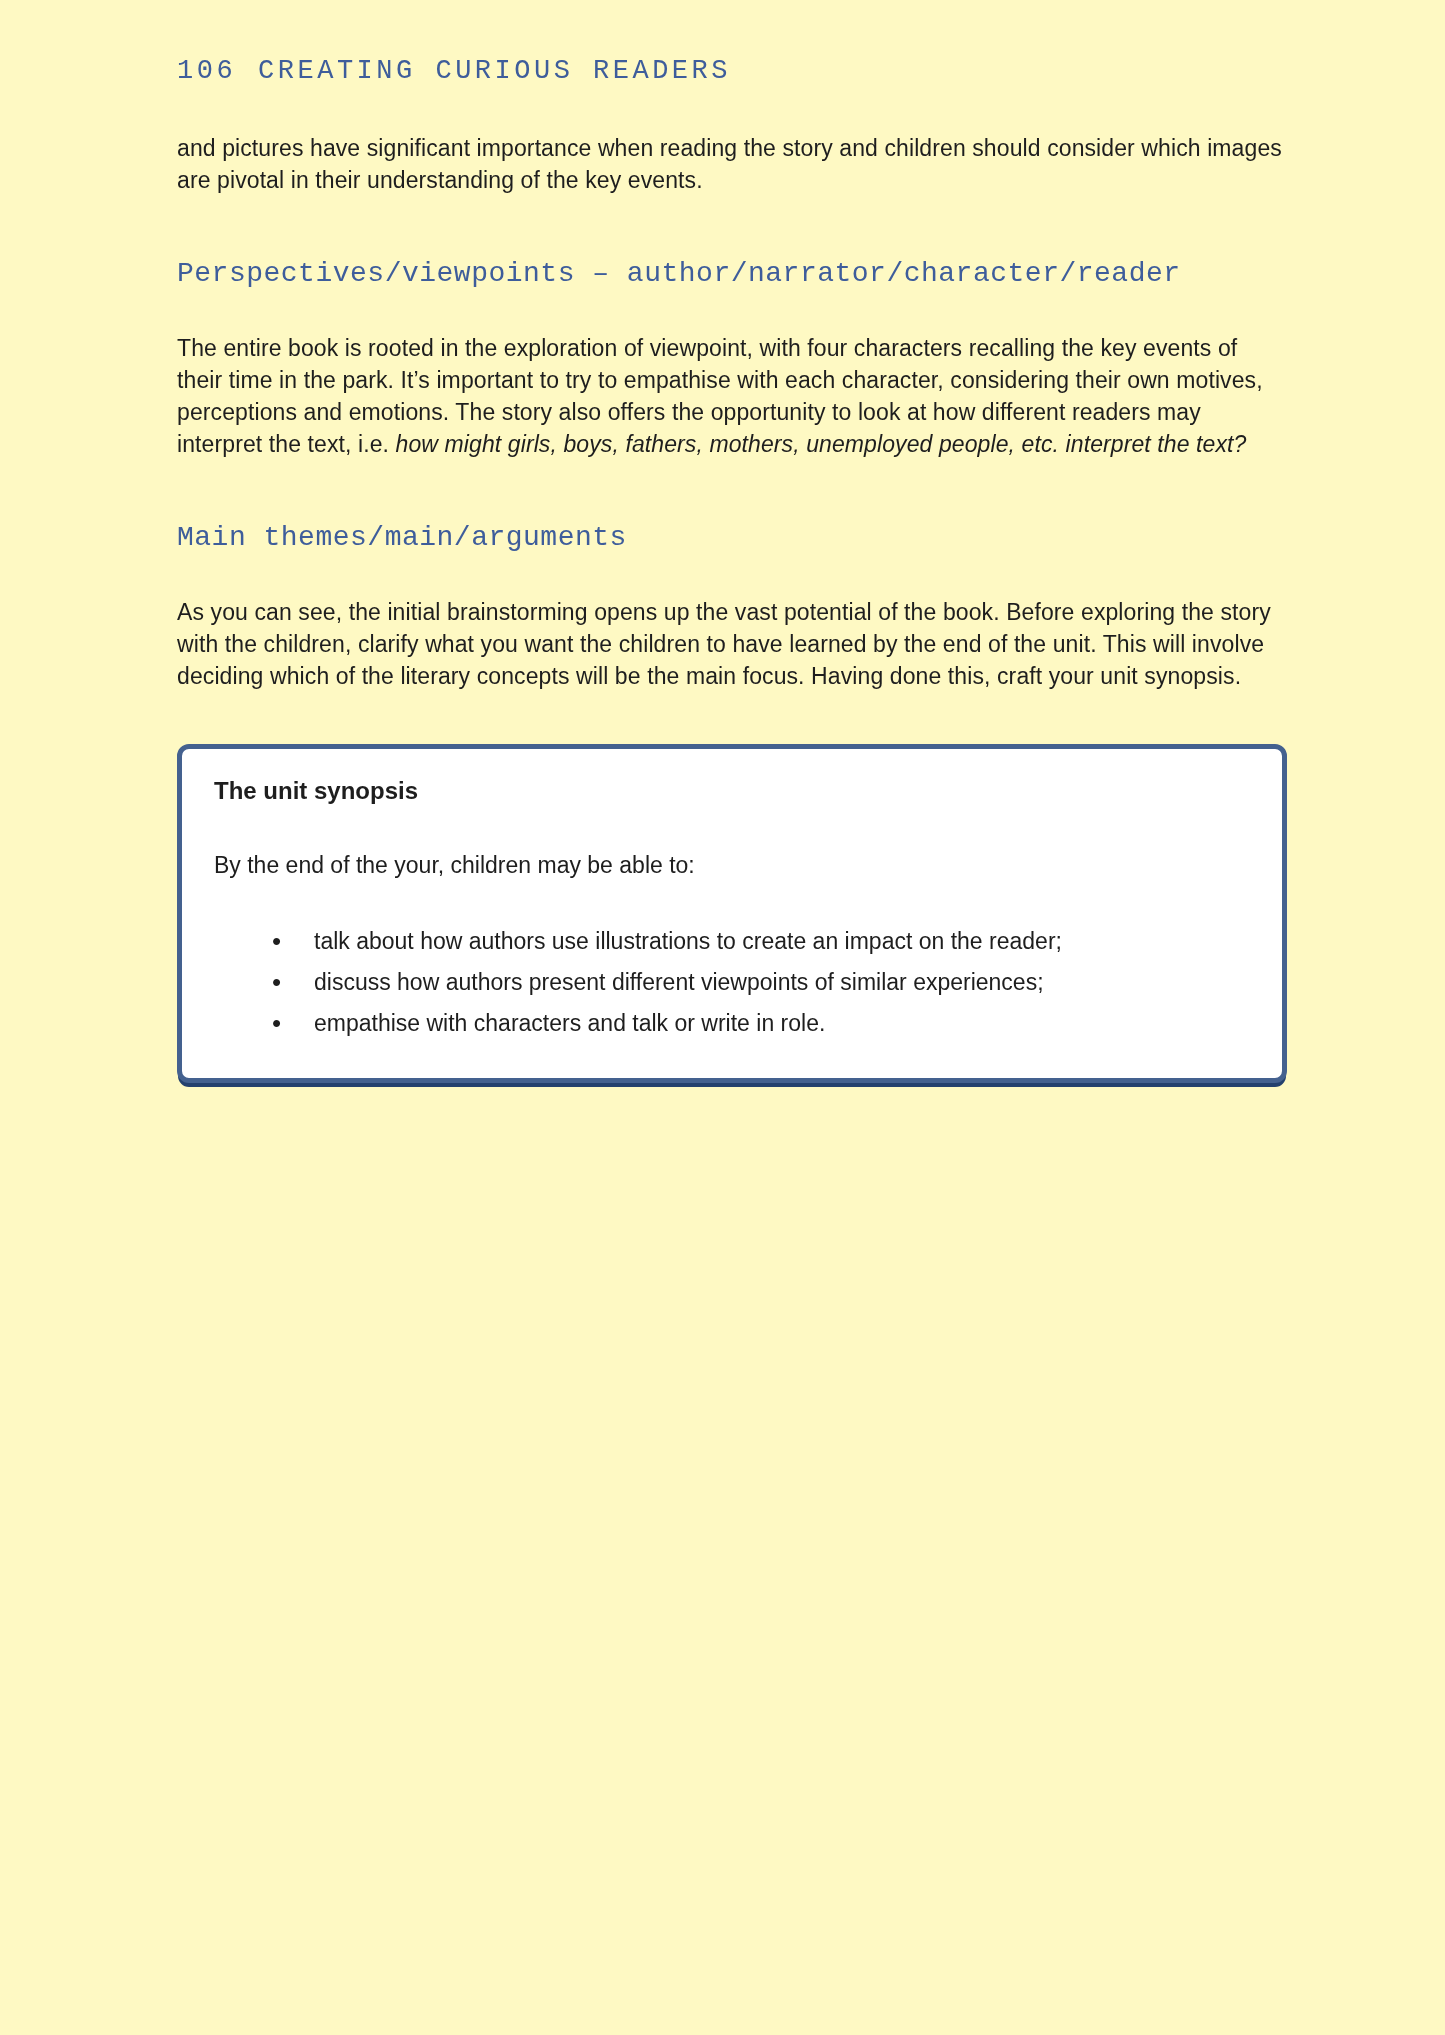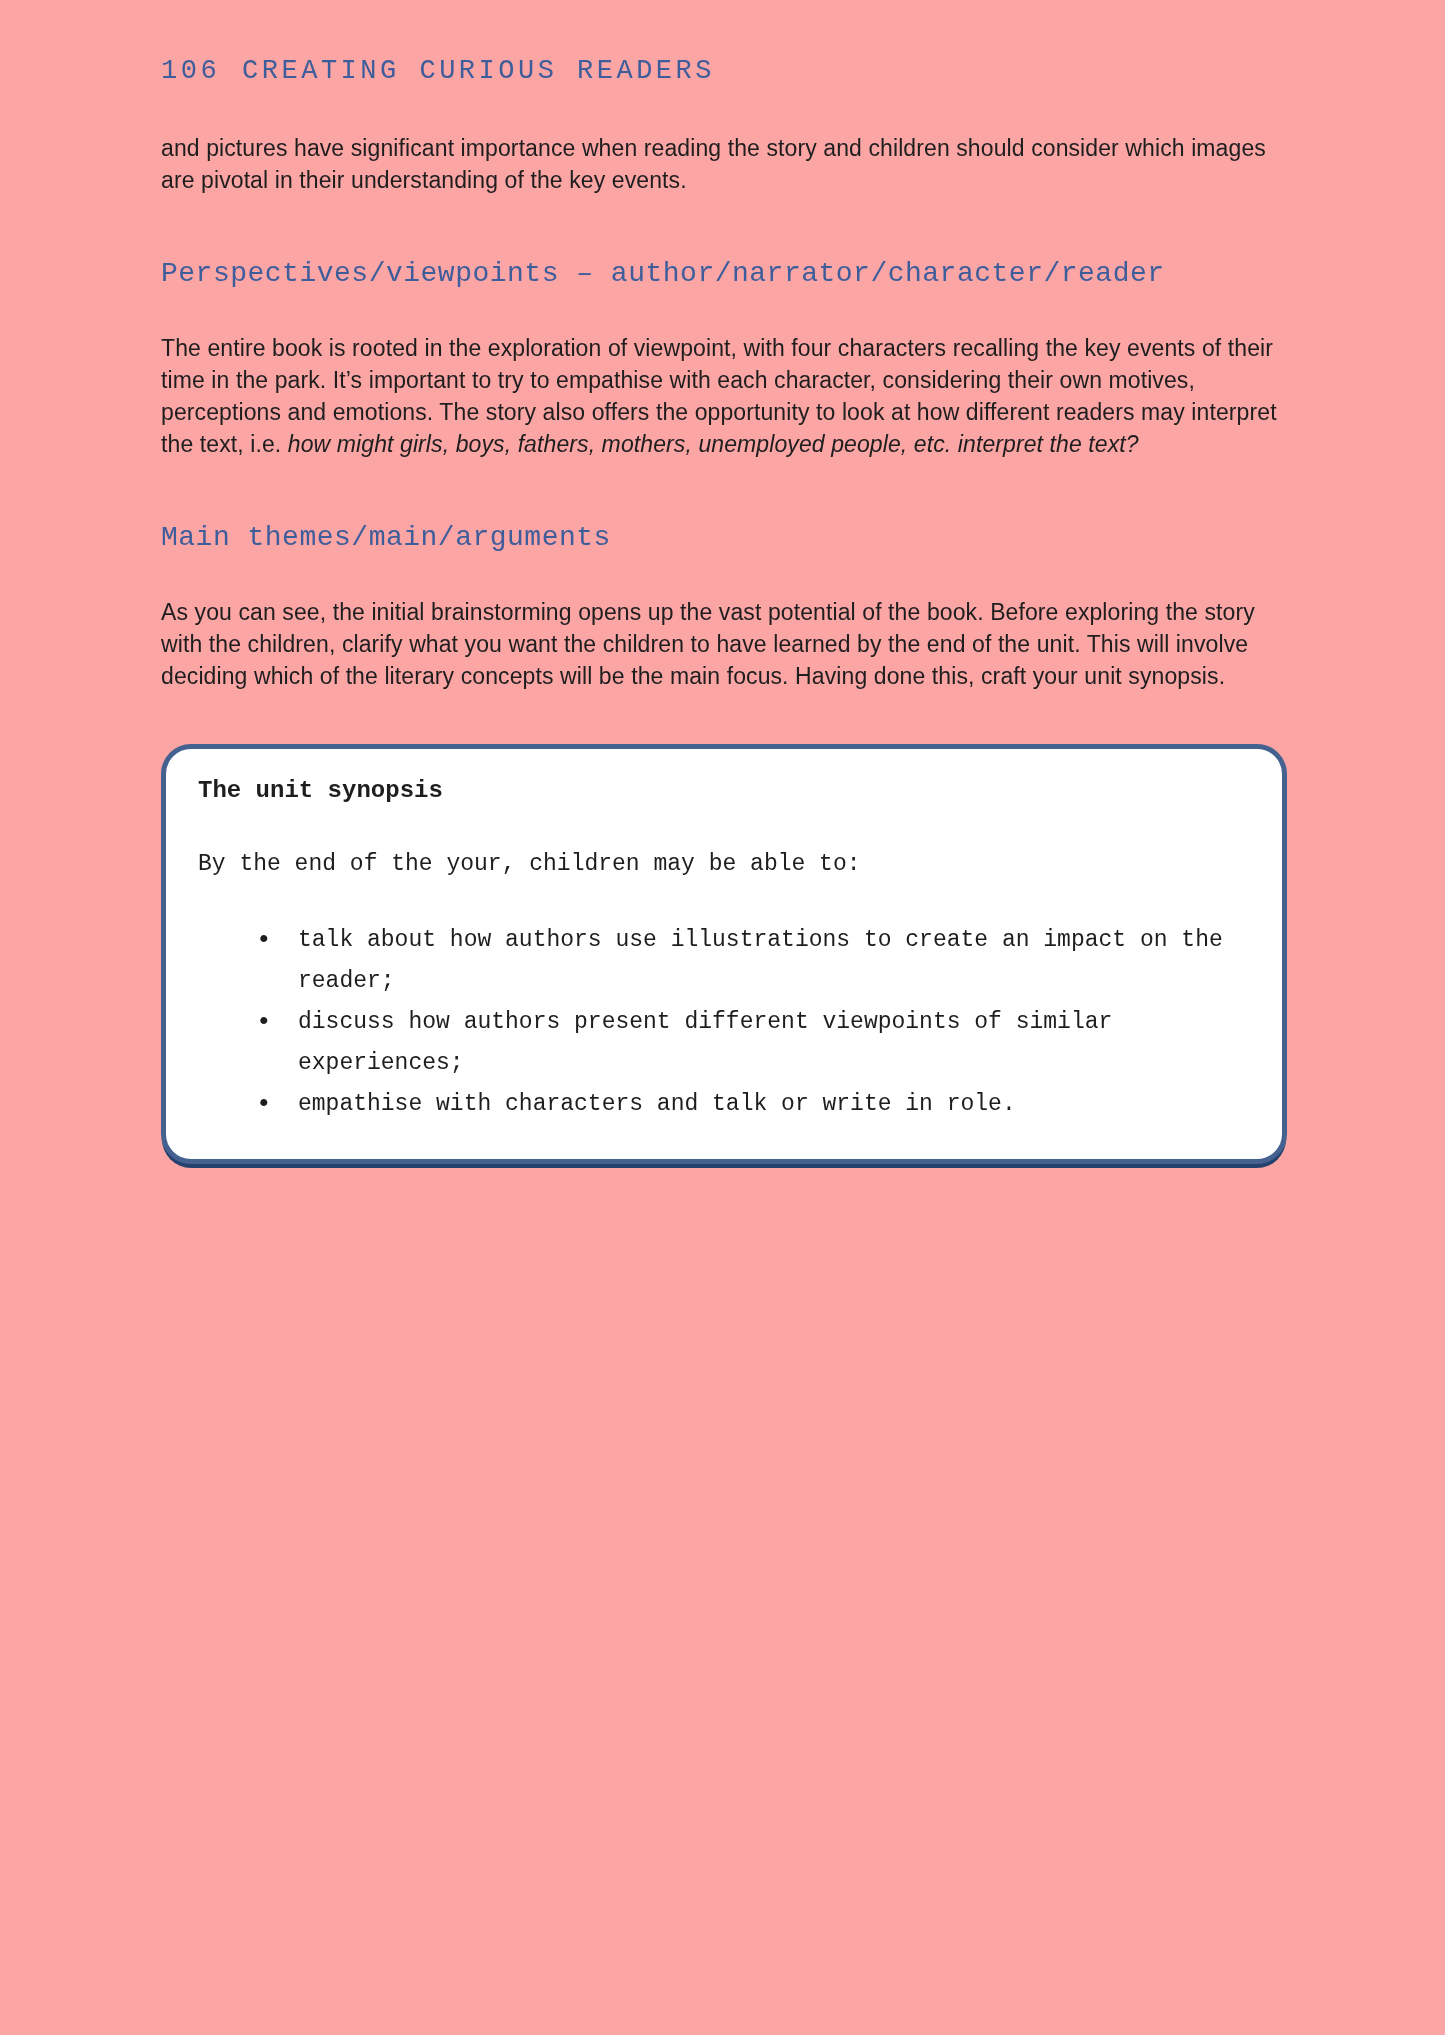--- a/index.html
+++ b/index.html
@@ -4,24 +4,25 @@
 <style>
   * { margin: 0; padding: 0; box-sizing: border-box; }
 
   html, body { background: #ffffff; }
 
   .page {
     position: relative;
     width: 1445px;
     height: 2035px;
     margin: 0 auto;
-    background: #fca5a5;
+    background: #fef9c3;
     font-family: "Liberation Sans", sans-serif;
     color: #1e1e1e;
     overflow: hidden;
+    padding-left: 16px;
   }
 
   .content {
     padding: 56px 158px 0 161px;
   }
 
   
   .running-head {
     font-family: "Liberation Mono", monospace;
     font-size: 27px;
@@ -50,25 +51,24 @@
     line-height: 36px;
     color: #3e5d9b;
     letter-spacing: 0.5px;
     margin: 60px 0 40px 0;
   }
 
   
   .synopsis-box {
     margin-top: 52px;
     border: 5px solid #44618f;
-    border-radius: 30px;
+    border-radius: 12px;
     box-shadow: 0 5px 0 -1px #24416e;
     padding: 28px 44px 34px 32px;
     background: #ffffff;
-    font-family: Liberation Mono, monospace;
   }
   .synopsis-box .box-title {
     font-size: 24px;
     font-weight: bold;
     color: #1e1e1e;
     margin-bottom: 44px;
   }
   .synopsis-box .box-intro {
     font-size: 23px;
     line-height: 32px;

